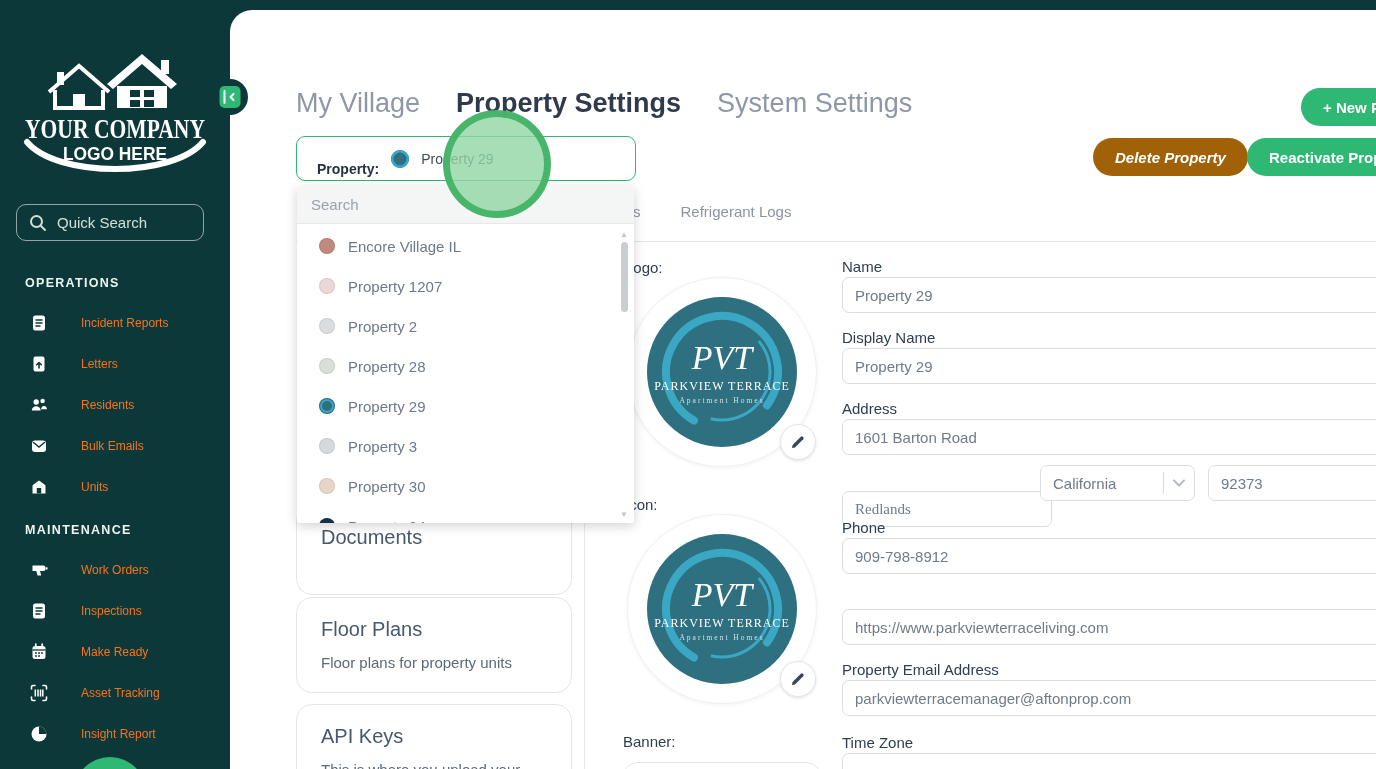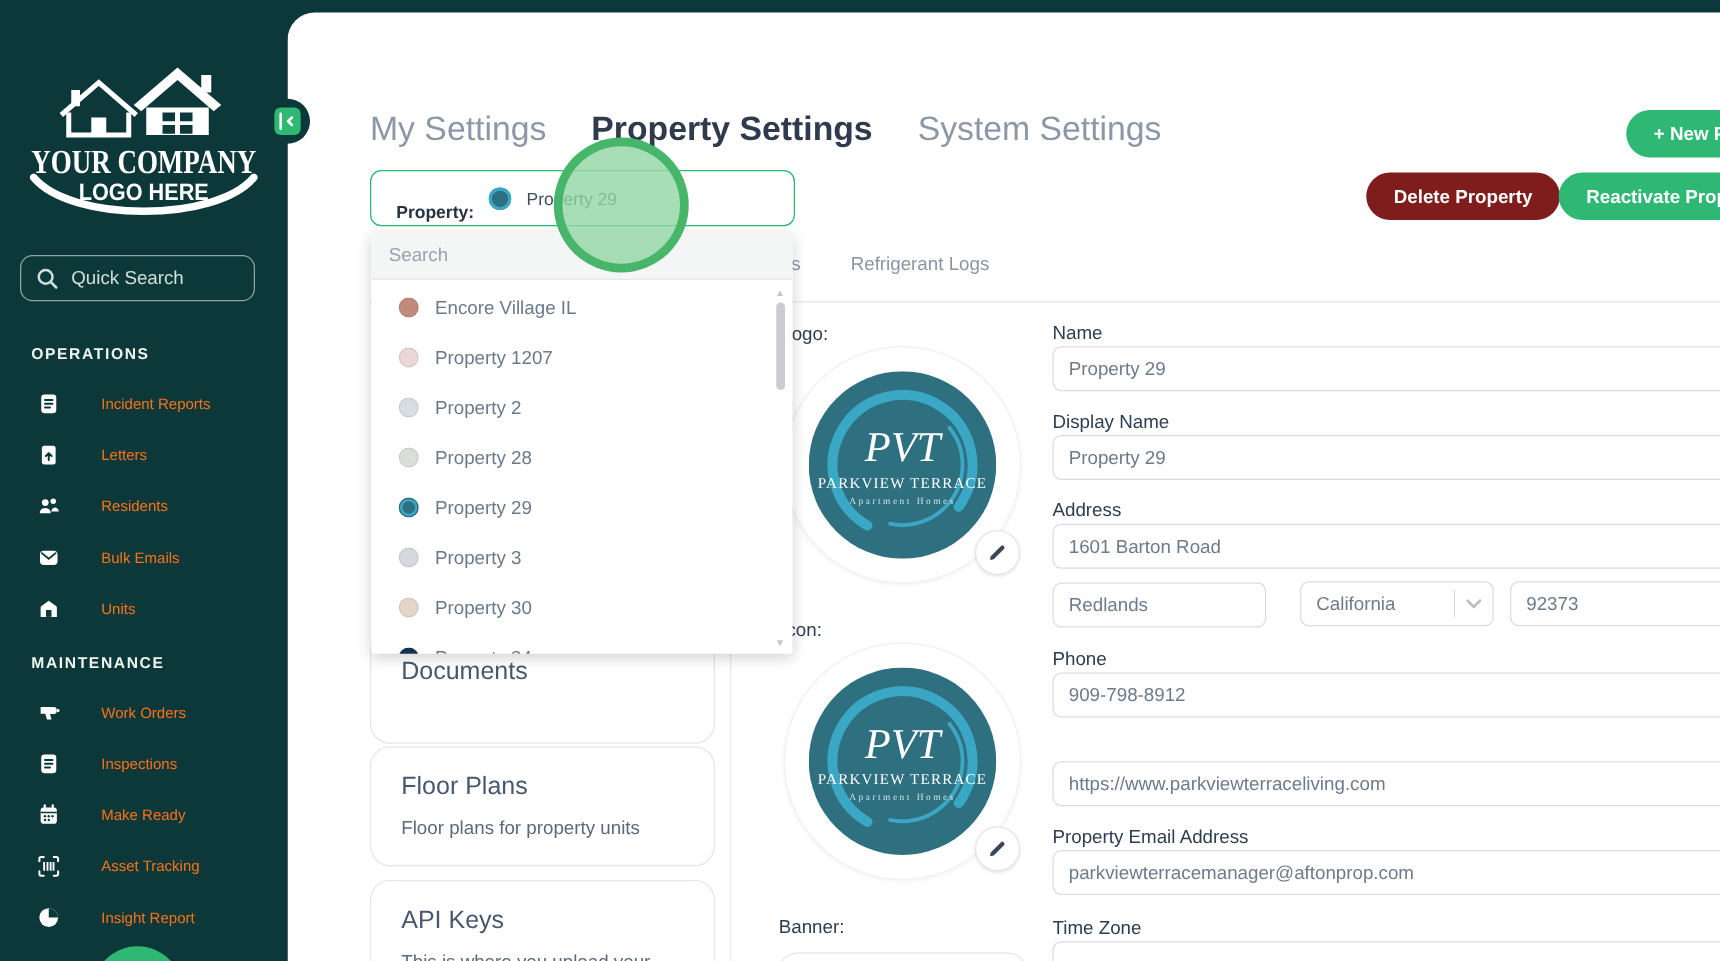--- a/index.html
+++ b/index.html
@@ -25,21 +25,21 @@
   .main { position:absolute; left:230px; top:10px; width:1146px; height:759px; background:#ffffff;
     border-top-left-radius:22px; overflow:hidden; }
 
   .header-tabs { position:absolute; left:66px; top:78px; display:flex; gap:36px; }
   .header-tab { font-size:27px; color:#8e97a7; cursor:pointer; white-space:nowrap; }
   .header-tab.active { color:#2f3a4c; font-weight:bold; }
 
   .pill-btn { position:absolute; height:38px; border:none; border-radius:19px; color:#fff;
     font-family:"Liberation Sans",sans-serif; font-size:15px; font-weight:bold; padding:0 22px; cursor:pointer; white-space:nowrap; }
   .btn-new { left:1071px; top:78px; width:150px; background:#2eb873; text-align:left; }
-  .btn-delete { left:863px; top:128px; background:#7f1d1d; }
+  .btn-delete { left:863px; top:128px; background:#a16207;font-style:italic; }
   .btn-reactivate { left:1017px; top:128px; width:200px; background:#2eb873; text-align:left; }
 
   .subtabs { position:absolute; left:358px; top:193px; display:flex; gap:40px; }
   .subtab { font-size:15px; color:#8b94a2; cursor:pointer; white-space:nowrap; }
   .htab-divider { position:absolute; left:66px; top:231px; width:1080px; height:1px; background:#e4e7ea; }
   .v-divider { position:absolute; left:354px; top:232px; width:1px; height:527px; background:#e8eaec; }
 
   
   .card { position:absolute; left:66px; width:276px; background:#fff; border:1px solid #e3e6ea; border-radius:16px; padding:20px 24px; cursor:pointer; }
   .card h3 { font-size:20px; font-weight:500; color:#47586f; }
@@ -231,21 +231,21 @@
   <svg width="22" height="24" viewBox="0 0 22 24">
     <rect x="0.5" y="1" width="21" height="22" rx="5" fill="#2eb873"></rect>
     <path d="M5.5 6v12" stroke="#fff" stroke-width="2" stroke-linecap="round"></path>
     <path d="M14.5 9 L11.5 12 L14.5 15" stroke="#fff" stroke-width="2" fill="none" stroke-linecap="round" stroke-linejoin="round"></path>
   </svg>
 </div>
 
 <div class="main">
 
   <div class="header-tabs">
-    <div class="header-tab">My Settings</div>
+    <div class="header-tab">My Village</div>
     <div class="header-tab active">Property Settings</div>
     <div class="header-tab">System Settings</div>
   </div>
 
   <button class="pill-btn btn-new">+ New Property</button>
   <button class="pill-btn btn-delete">Delete Property</button>
   <button class="pill-btn btn-reactivate">Reactivate Property</button>
 
   <div class="subtabs">
     <div class="subtab">Reports</div>
@@ -306,21 +306,21 @@
 
   <div class="f-label" style="top:248px;">Name</div>
   <input class="f-input" style="top: 267px;" value="Property 29">
 
   <div class="f-label" style="top:319px;">Display Name</div>
   <input class="f-input" style="top: 338px;" value="Property 29">
 
   <div class="f-label" style="top:390px;">Address</div>
   <input class="f-input" style="top: 409px;" value="1601 Barton Road">
 
-  <input class="f-input" style="top: 456px; width: 171px;" value="Redlands">
+  <input class="f-input" style="top: 481px; width: 210px; font-family: Liberation Serif, serif;" value="Redlands">
   <div class="select-box" style="left:810px; top:455px; width:155px;">
     <span class="txt">California</span>
     <span class="sep"></span>
     <span class="chev">
       <svg width="12" height="8" viewBox="0 0 12 8">
           <path d="M1 1.5 L6 6.5 L11 1.5" stroke="#b6bcc4" stroke-width="2" fill="none" stroke-linecap="round"></path>
         </svg>
     </span>
   </div>
   <input class="f-input" style="left: 978px; top: 455px; width: 400px;" value="92373">

